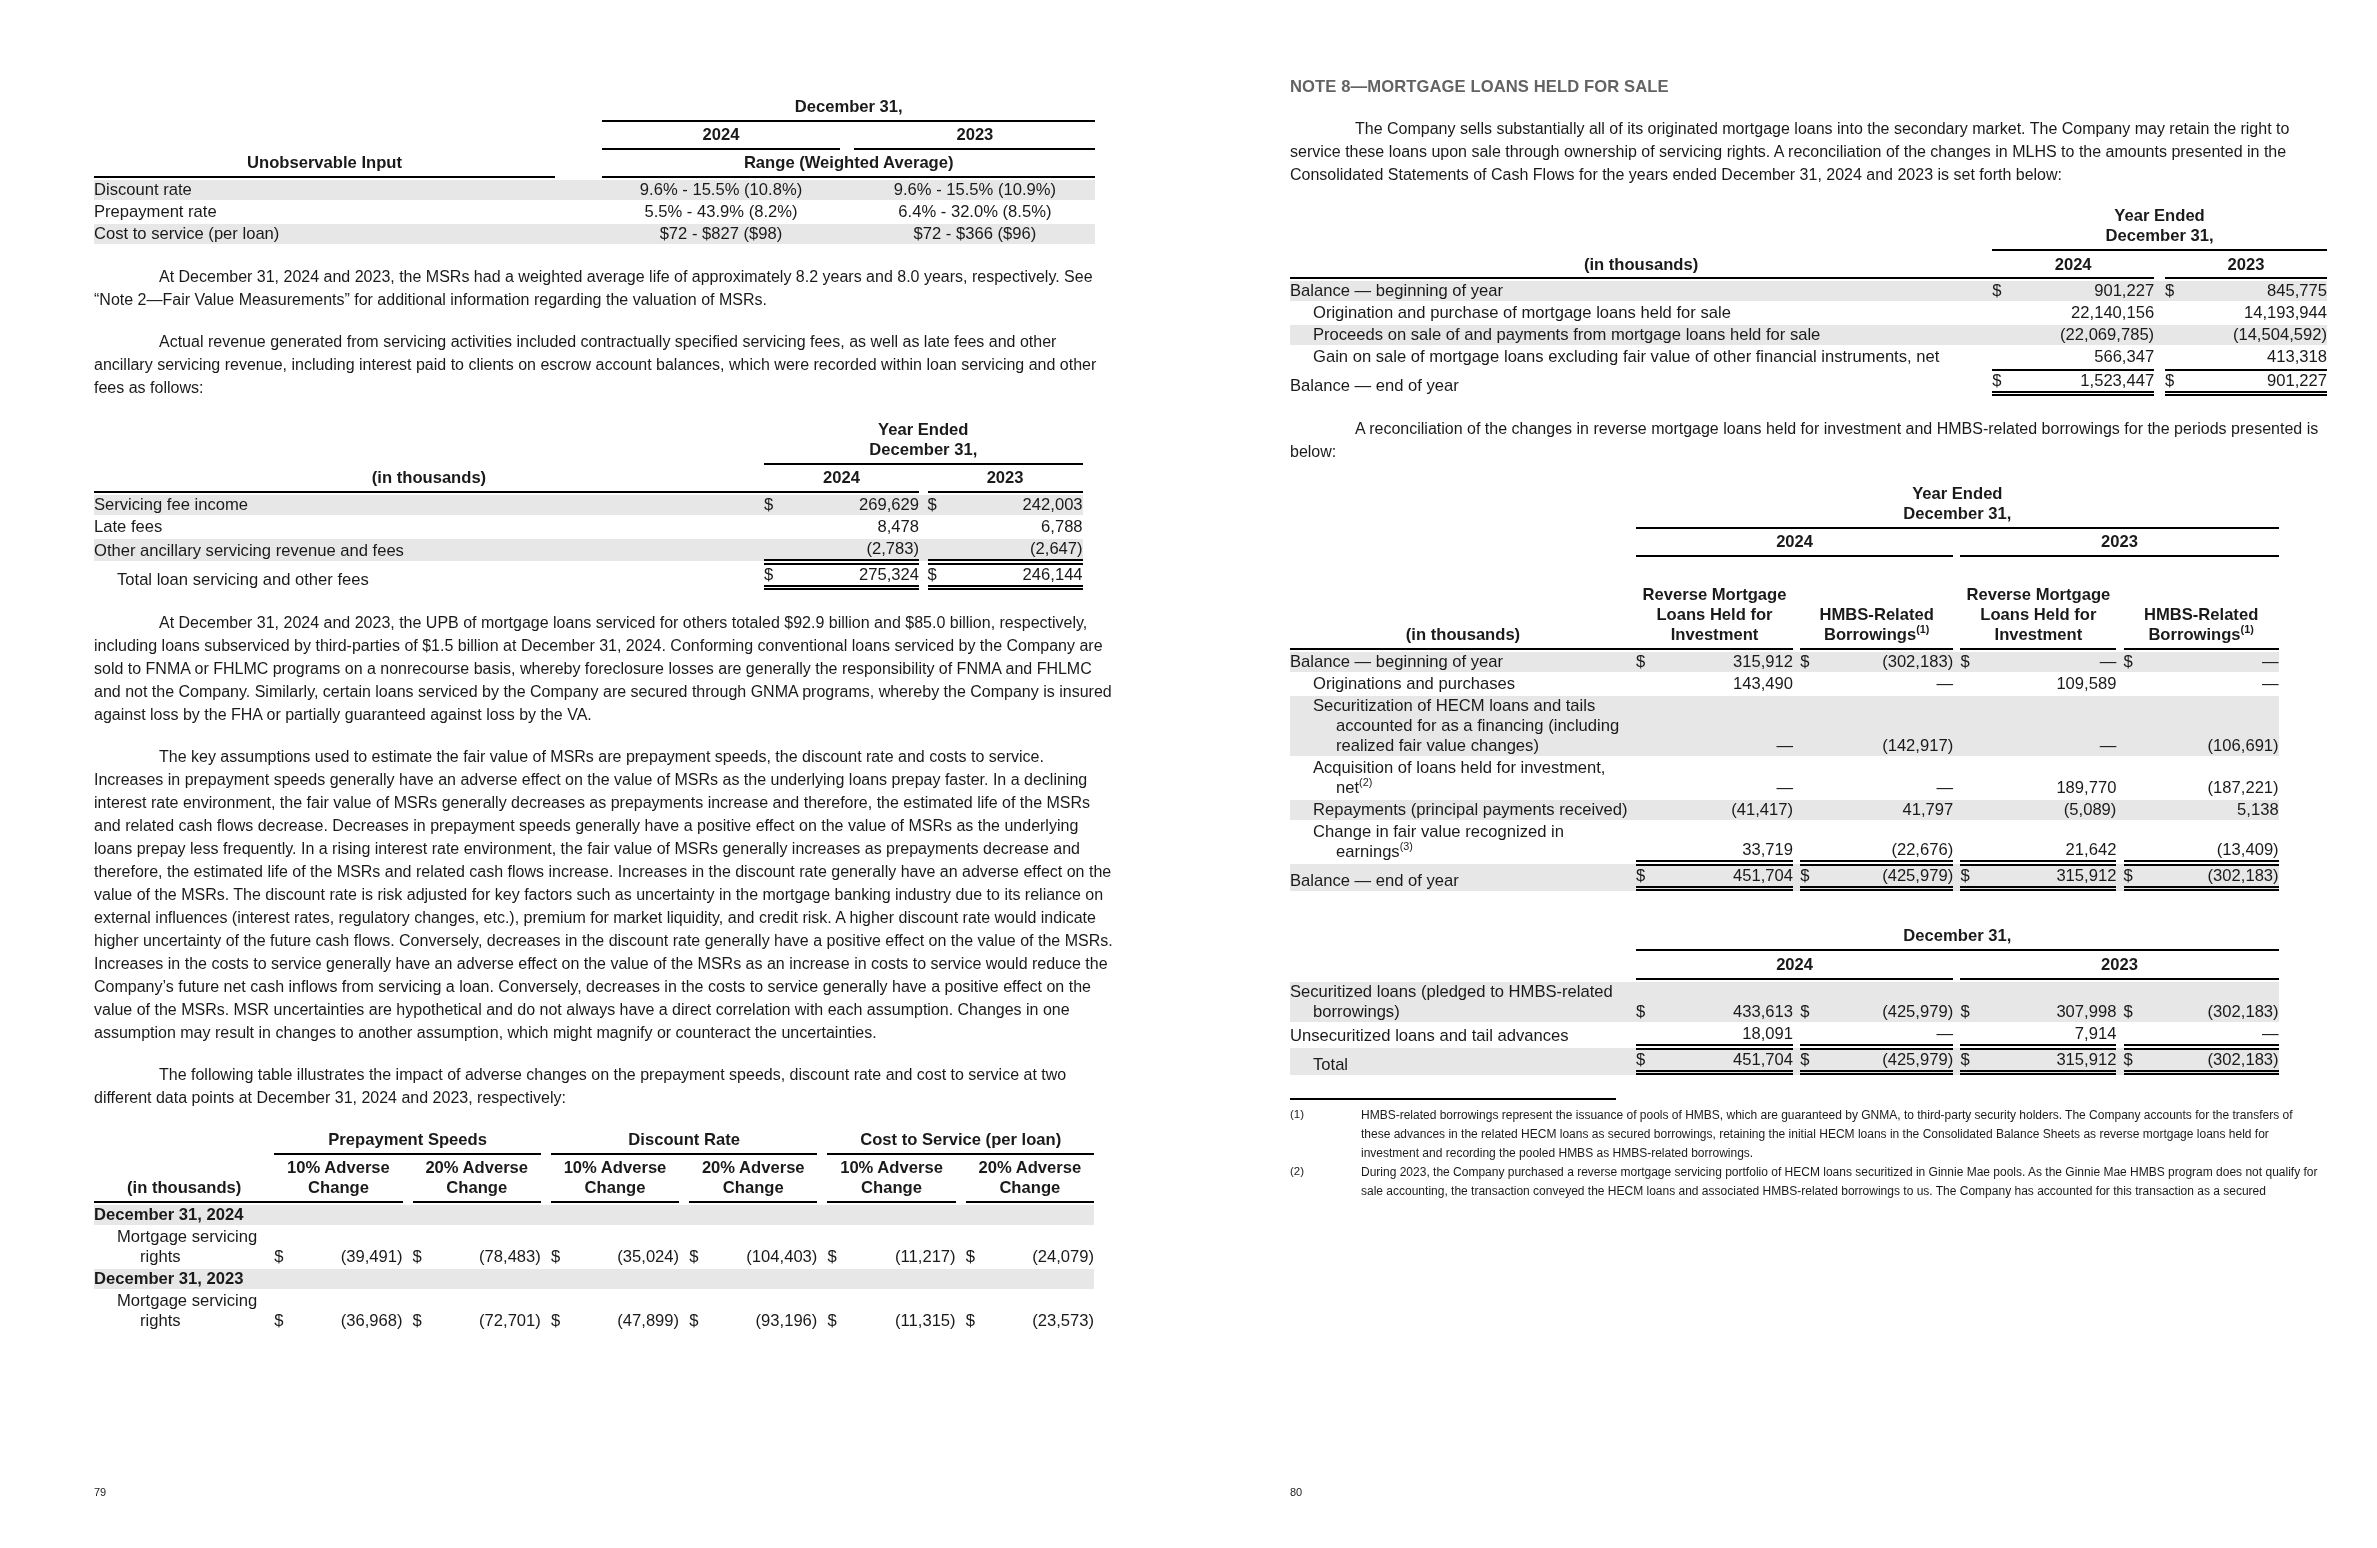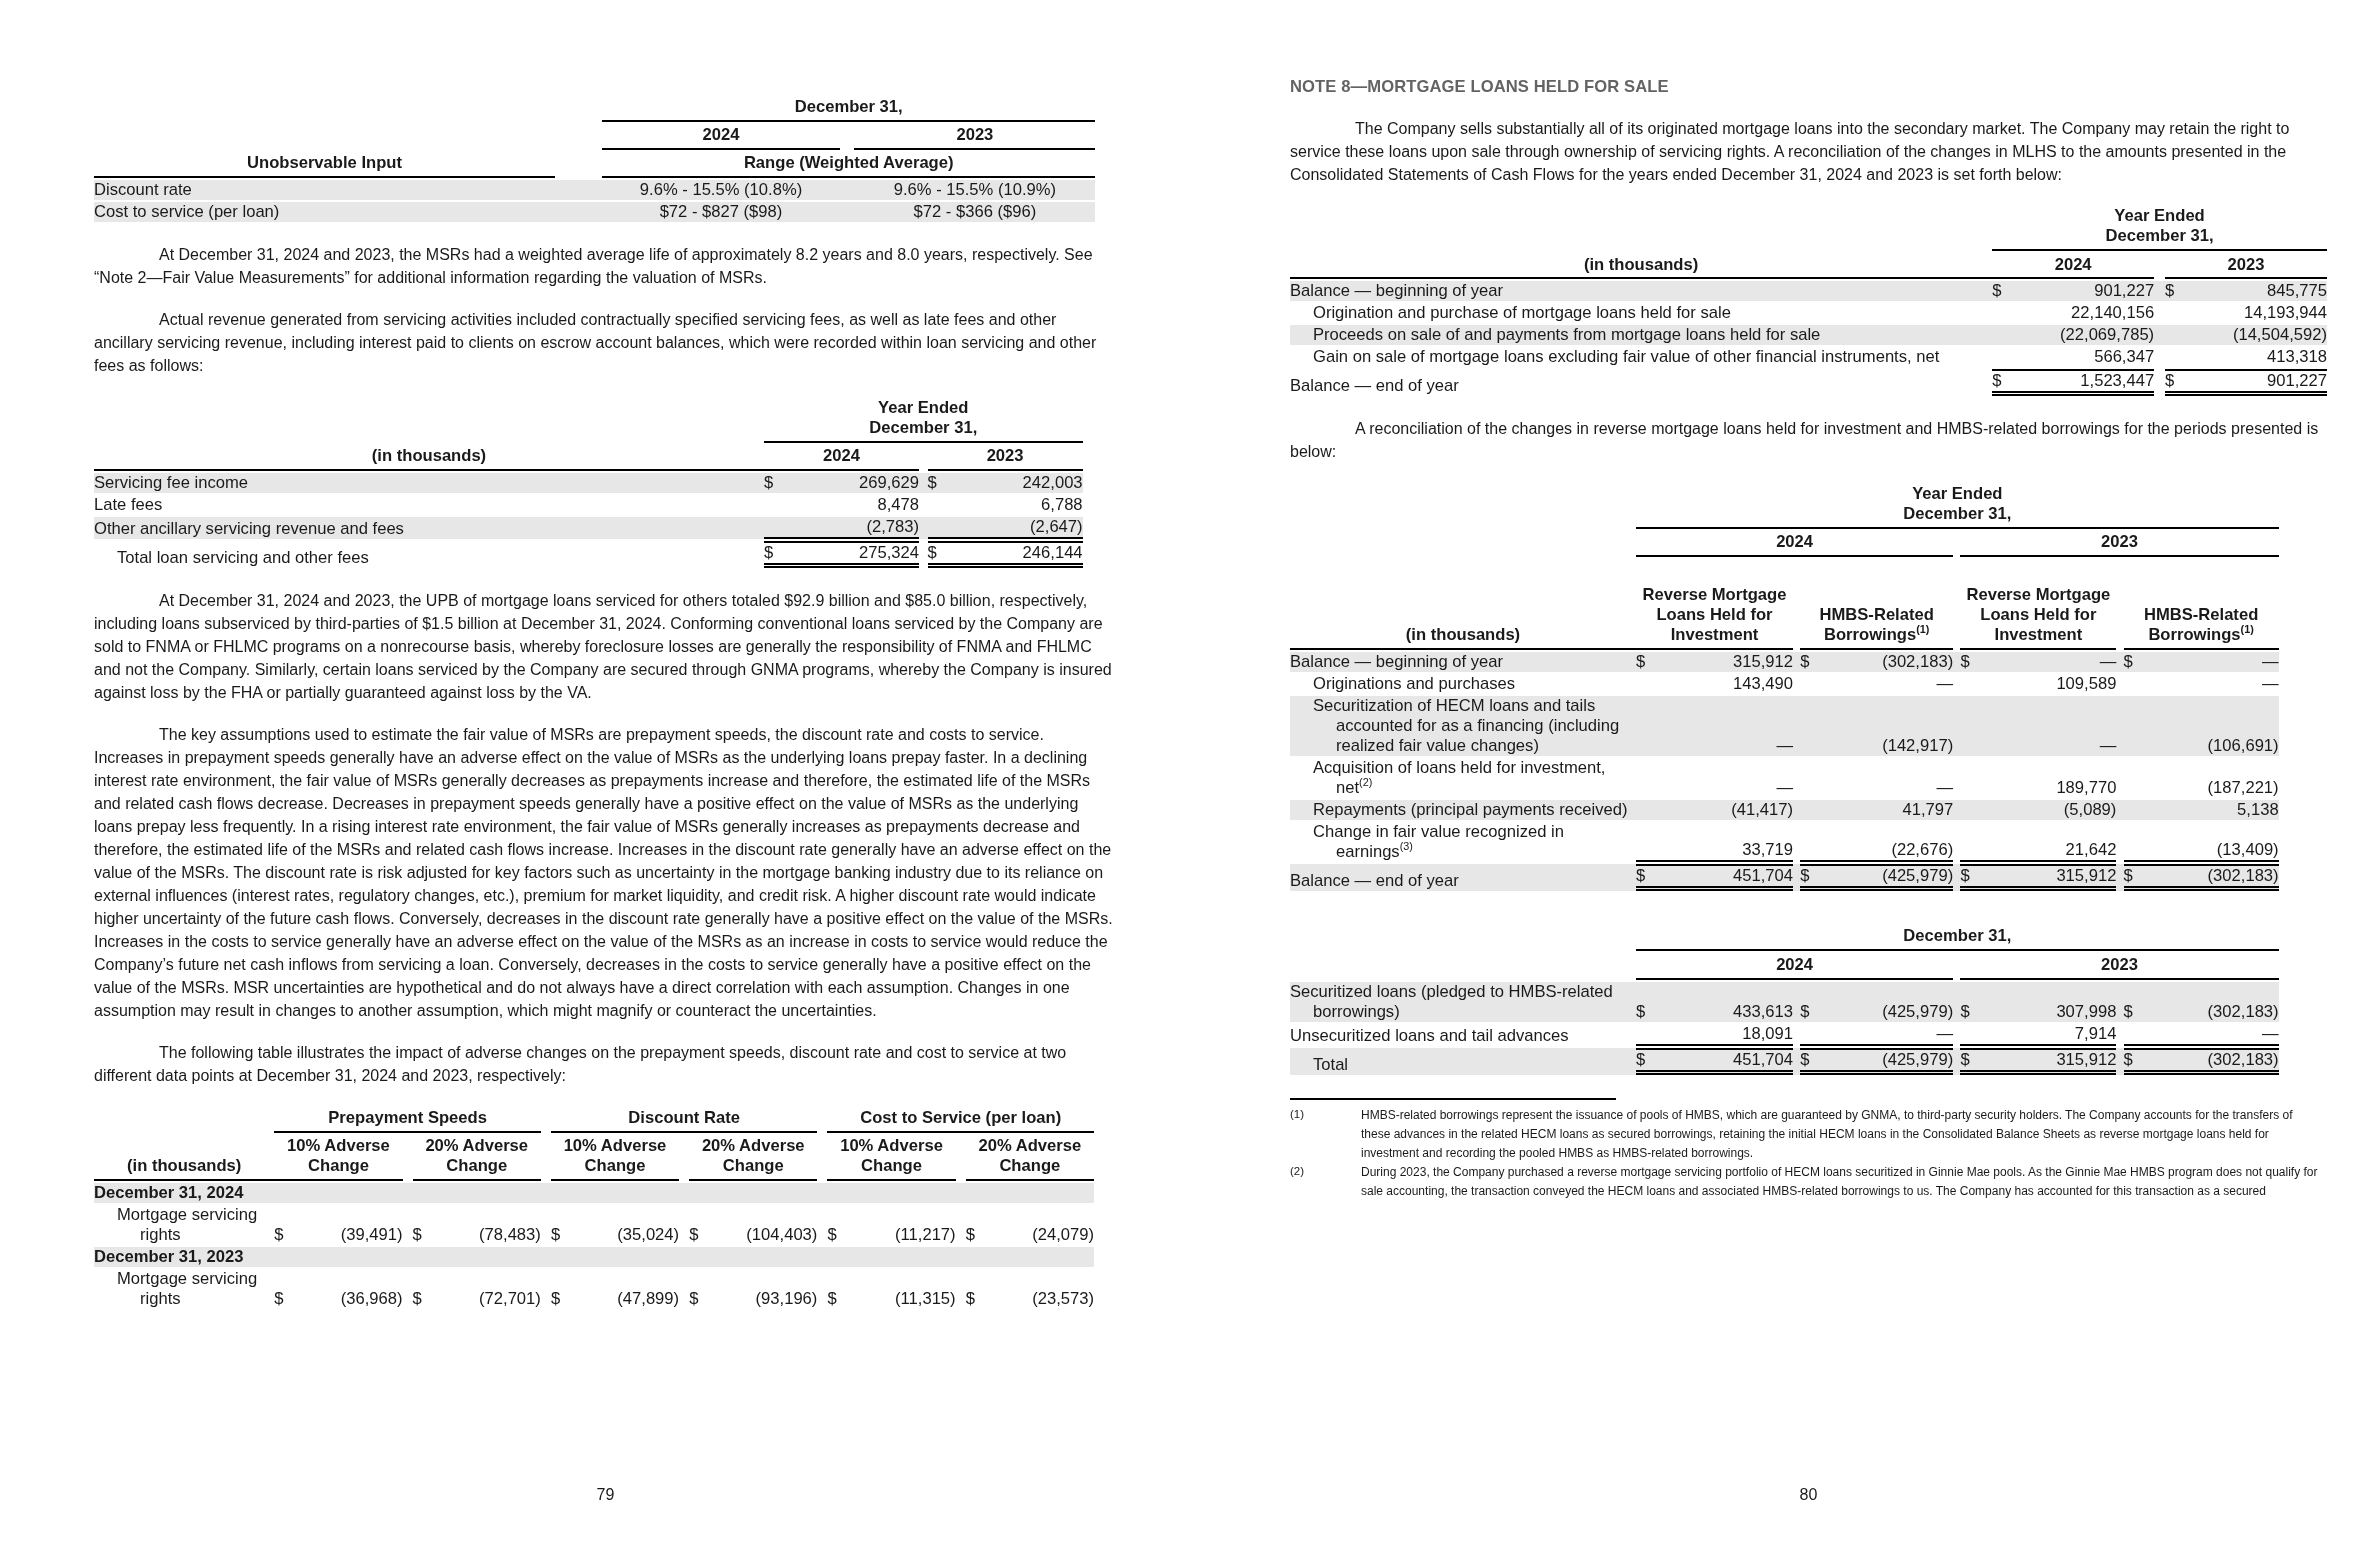--- a/index.html
+++ b/index.html
@@ -40,21 +40,21 @@
   .tbl6{margin-top:30px;}
   .chead{padding-top:24.5px;}
   .yline div{line-height:20px;}
 
   .footnotes{margin-top:21.6px;}
   .fn-rule{width:326px;border-top:2.2px solid #000;margin-bottom:5.8px;}
   .fn{display:flex;margin:0;}
   .fn-mark{flex:0 0 71px;font-size:11.5px;padding-top:2.2px;}
   .fn-text{flex:1;font-size:12px;line-height:19px;padding-right:7.2px;}
 
-  .pagenum{position:absolute;top:1486px;font-size:16px;text-align:center;}
+  .pagenum{position:absolute;top:1486px;font-size:11px;}
   #pn-left{left:94px;width:1023px;}
   #pn-right{left:1290px;width:1037px;}
 </style>
 </head>
 <body>
 
 <div id="canvas">
 
   <div class="page" id="page-left">
 
@@ -92,20 +92,35 @@
             <td class="spc"></td>
             <td class="num ctr">
               <div class="cw">
                 <span class="v">9.6% - 15.5% (10.8%)</span>
               </div>
             </td>
             <td class="gap"></td>
             <td class="num ctr">
               <div class="cw">
                 <span class="v">9.6% - 15.5% (10.9%)</span>
+              </div>
+            </td>
+          </tr>
+          <tr>
+            <td class="lbl"><span>Prepayment rate</span></td>
+            <td class="spc"></td>
+            <td class="num ctr">
+              <div class="cw">
+                <span class="v">5.5% - 43.9% (8.2%)</span>
+              </div>
+            </td>
+            <td class="gap"></td>
+            <td class="num ctr">
+              <div class="cw">
+                <span class="v">6.4% - 32.0% (8.5%)</span>
               </div>
             </td>
           </tr>
           <tr class="shade">
             <td class="lbl"><span>Cost to service (per loan)</span></td>
             <td class="spc"></td>
             <td class="num ctr">
               <div class="cw">
                 <span class="v">$72 - $827 ($98)</span>
               </div>

